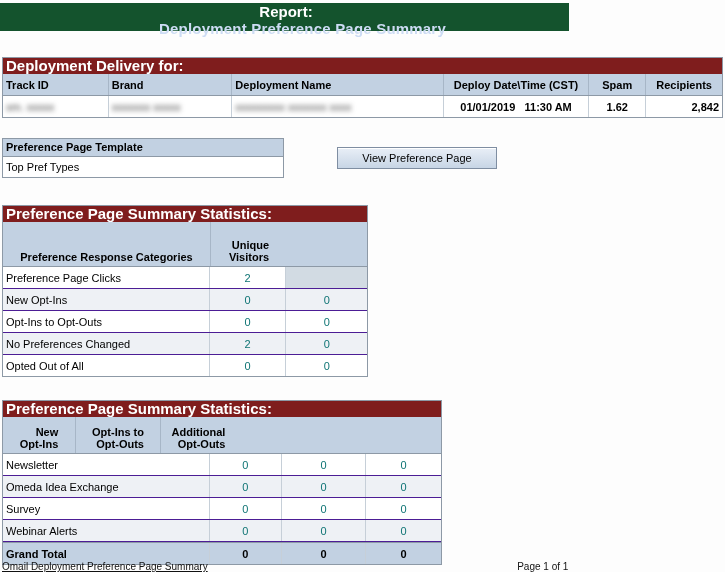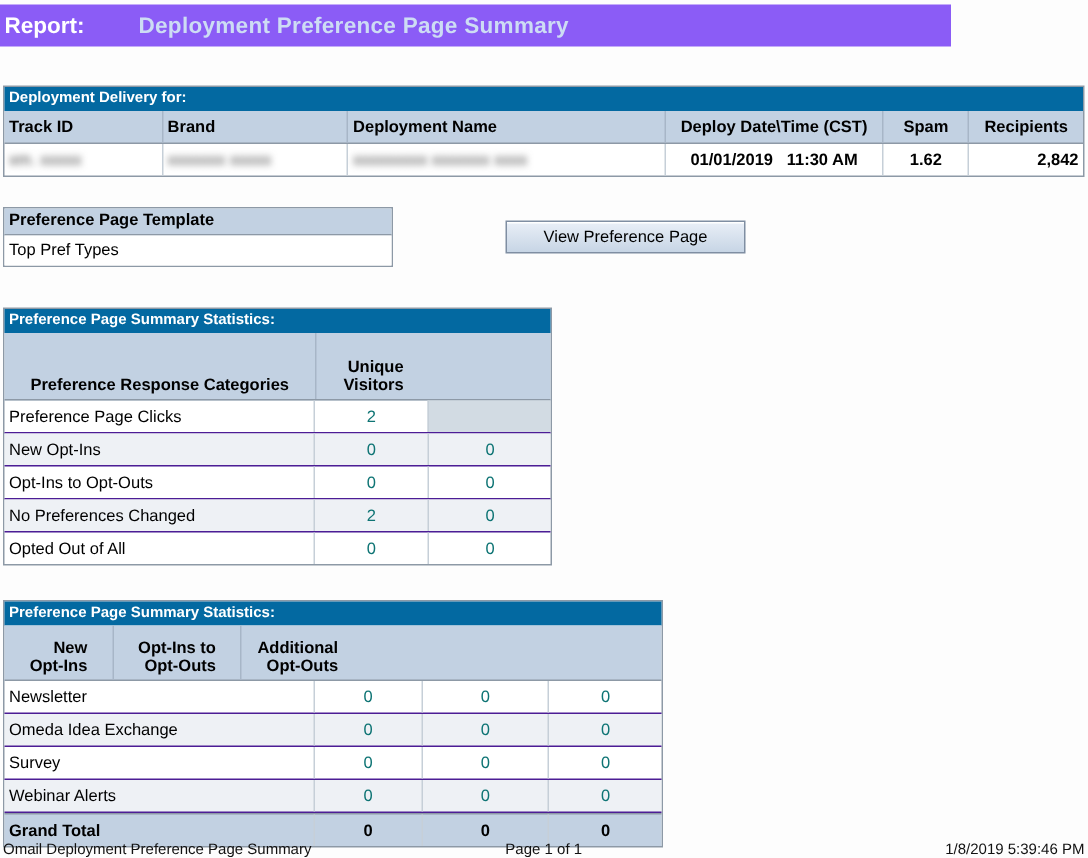--- a/index.html
+++ b/index.html
@@ -4,30 +4,30 @@
 <style>
   html,body { margin:0; padding:0; }
   body {
     width:725px; height:572px; position:relative; overflow:hidden;
     background:#fdfdfd; font-family:"Liberation Sans", sans-serif;
     color:#000;
   }
 
   
   .titlebar {
-    position:absolute; left:0; top:3px; width:634px; height:28px;
-    background:#8b5cf6; display:flex; align-items:center;
+    position:absolute; left:0; top:3px; width:569px; height:28px;
+    background:#14532d; display:flex; align-items:center;flex-direction:column;
   }
   .report-label { color:#ffffff; font-weight:bold; font-size:15px; padding-left:3px; }
   .report-title { color:#cddcf4; font-weight:bold; font-size:15px; margin-left:36px; letter-spacing:.2px; }
 
   
   .tbl { position:absolute; border:1px solid #8d99a6; background:#fff; box-sizing:border-box; }
   .blue-bar {
-    background:#0369a1; color:#fff; font-weight:bold; font-size:10px;
+    background:#7f1d1d; color:#fff; font-weight:bold; font-size:15px;
     height:16px; line-height:16px; padding-left:3px;
   }
   .row { display:flex; }
   .cell {
     box-sizing:border-box; font-size:11px; padding:0 3px;
     display:flex; align-items:center; overflow:hidden; white-space:nowrap;
   }
   .cell + .cell { border-left:1px solid #c6cfd8; }
   .hdr-row { background:#c2d1e2; border-bottom:1px solid #8d99a6; }
   .hdr-row .cell { font-weight:bold; }
@@ -45,21 +45,21 @@
   .redacted { filter:blur(2.5px); color:#444; }
   .blankgray { background:#d2dbe3; }
 
   
   .delivery { left:2px; top:57px; width:721px; }
   .delivery .row .cell { height:21px; }
   .d-c0 { width:105px; } .d-c1 { width:124px; } .d-c2 { width:212px; }
   .d-c3 { width:146px; } .d-c4 { width:57px; } .d-c5 { width:77px; }
 
   
-  .template { left:2px; top:138px; width:260px; }
+  .template { left:2px; top:138px; width:282px; }
   .template .thead { background:#c2d1e2; font-weight:bold; font-size:11px; height:17px; line-height:17px; padding-left:3px; border-bottom:1px solid #8d99a6; }
   .template .tval { font-size:11px; height:20px; line-height:20px; padding-left:3px; background:#fff; }
 
   .pref-btn {
     position:absolute; left:337px; top:147px; width:160px; height:22px;
     background:linear-gradient(#e9eff7, #c7d5e5);
     border:1px solid #7f8ea2; box-shadow:inset 0 1px 0 #fff;
     font-family:"Liberation Sans", sans-serif; font-size:11px; color:#000;
     cursor:pointer;
   }
@@ -76,21 +76,21 @@
   .stats2 .data-row .cell { height:21px; }
   .s2-c0 { width:207px; } .s2-c1 { width:72px; } .s2-c2 { width:85px; } .s2-c3 { width:76px; }
   .total-row { background:#c2d1e2; border-top:1px solid #8d99a6; }
   .total-row .cell { font-weight:bold; color:#000; }
 
   
   .footer {
     position:absolute; left:2px; top:561px; width:721px; height:11px;
     font-size:10px; color:#111; display:flex;
   }
-  .footer .f-left { flex:1; text-align:left; }
+  .footer .f-left { flex:1; text-align:left;text-decoration:underline; }
   .footer .f-center { flex:1; text-align:center; }
   .footer .f-right { flex:1; text-align:right; }
 </style>
 </head>
 <body>
 
 <div class="titlebar">
   <span class="report-label">Report:</span>
   <span class="report-title">Deployment Preference Page Summary</span>
 </div>
@@ -200,14 +200,13 @@
     <div class="cell s2-c0">Grand Total</div>
     <div class="cell s2-c1 ctr">0</div>
     <div class="cell s2-c2 ctr">0</div>
     <div class="cell s2-c3 ctr">0</div>
   </div>
 </div>
 
 <div class="footer">
   <span class="f-left">Omail Deployment Preference Page Summary</span>
   <span class="f-center">Page 1 of 1</span>
-  <span class="f-right">1/8/2019 5:39:46 PM</span>
 </div>
 
 </body></html>

